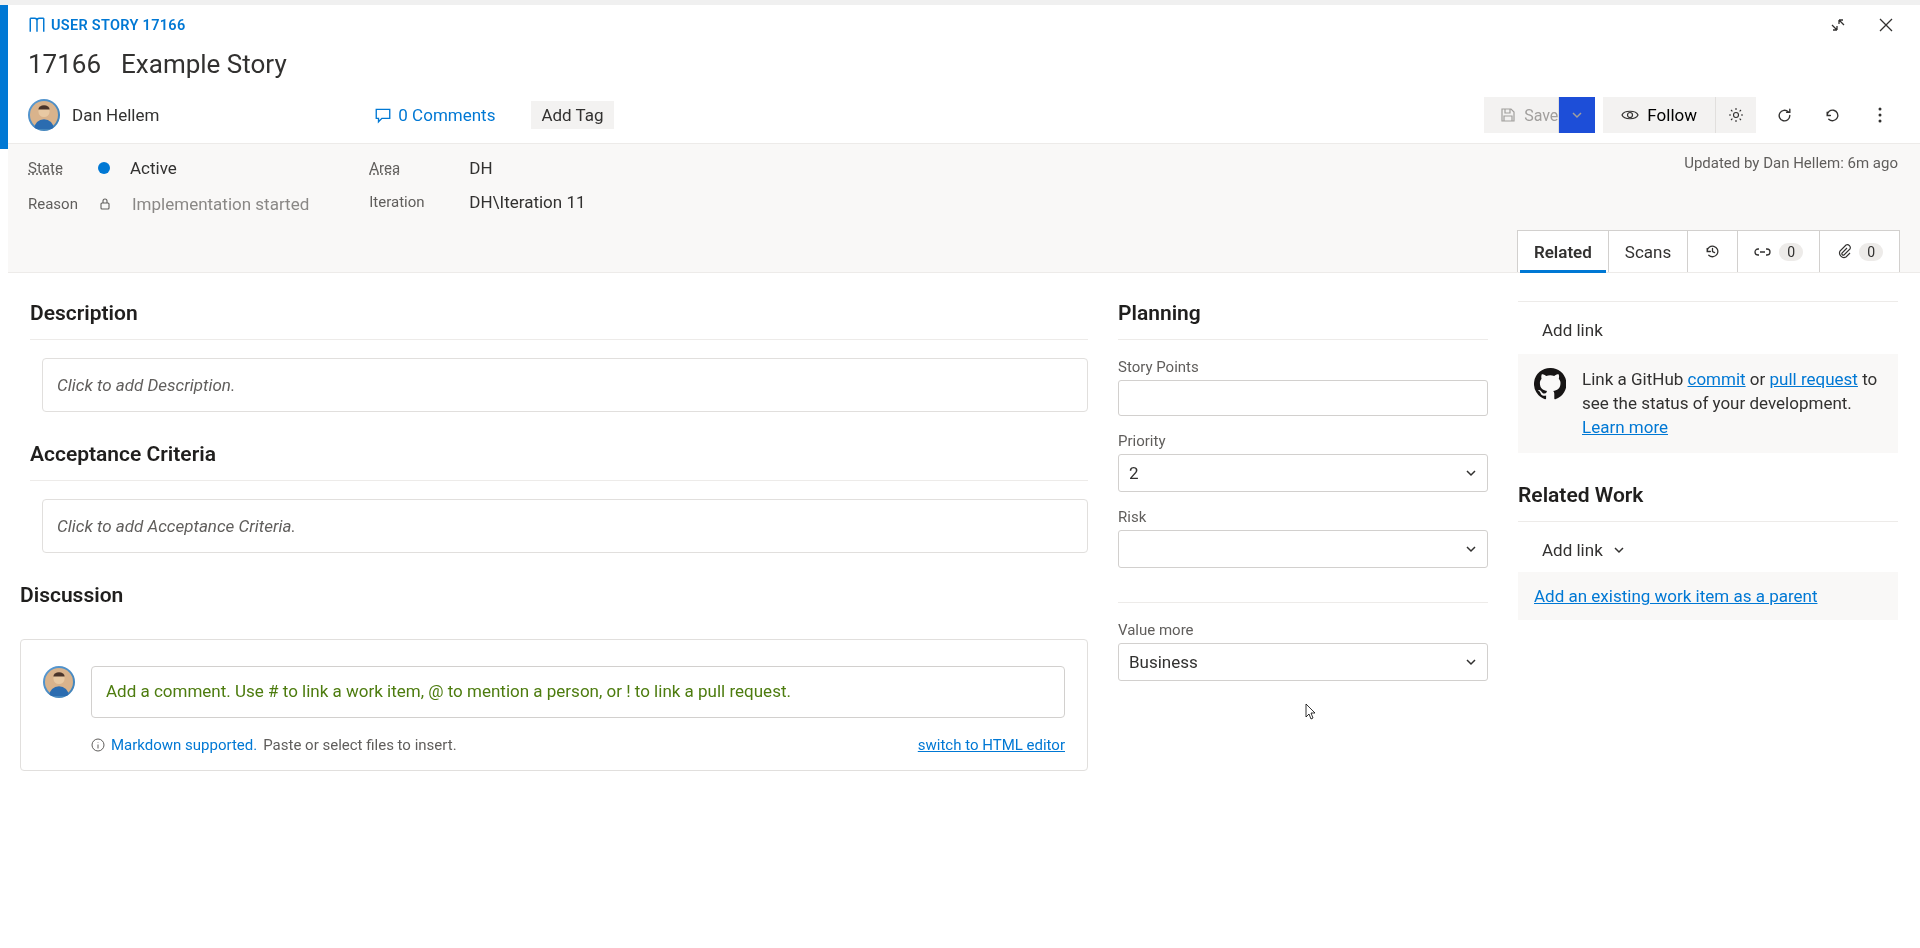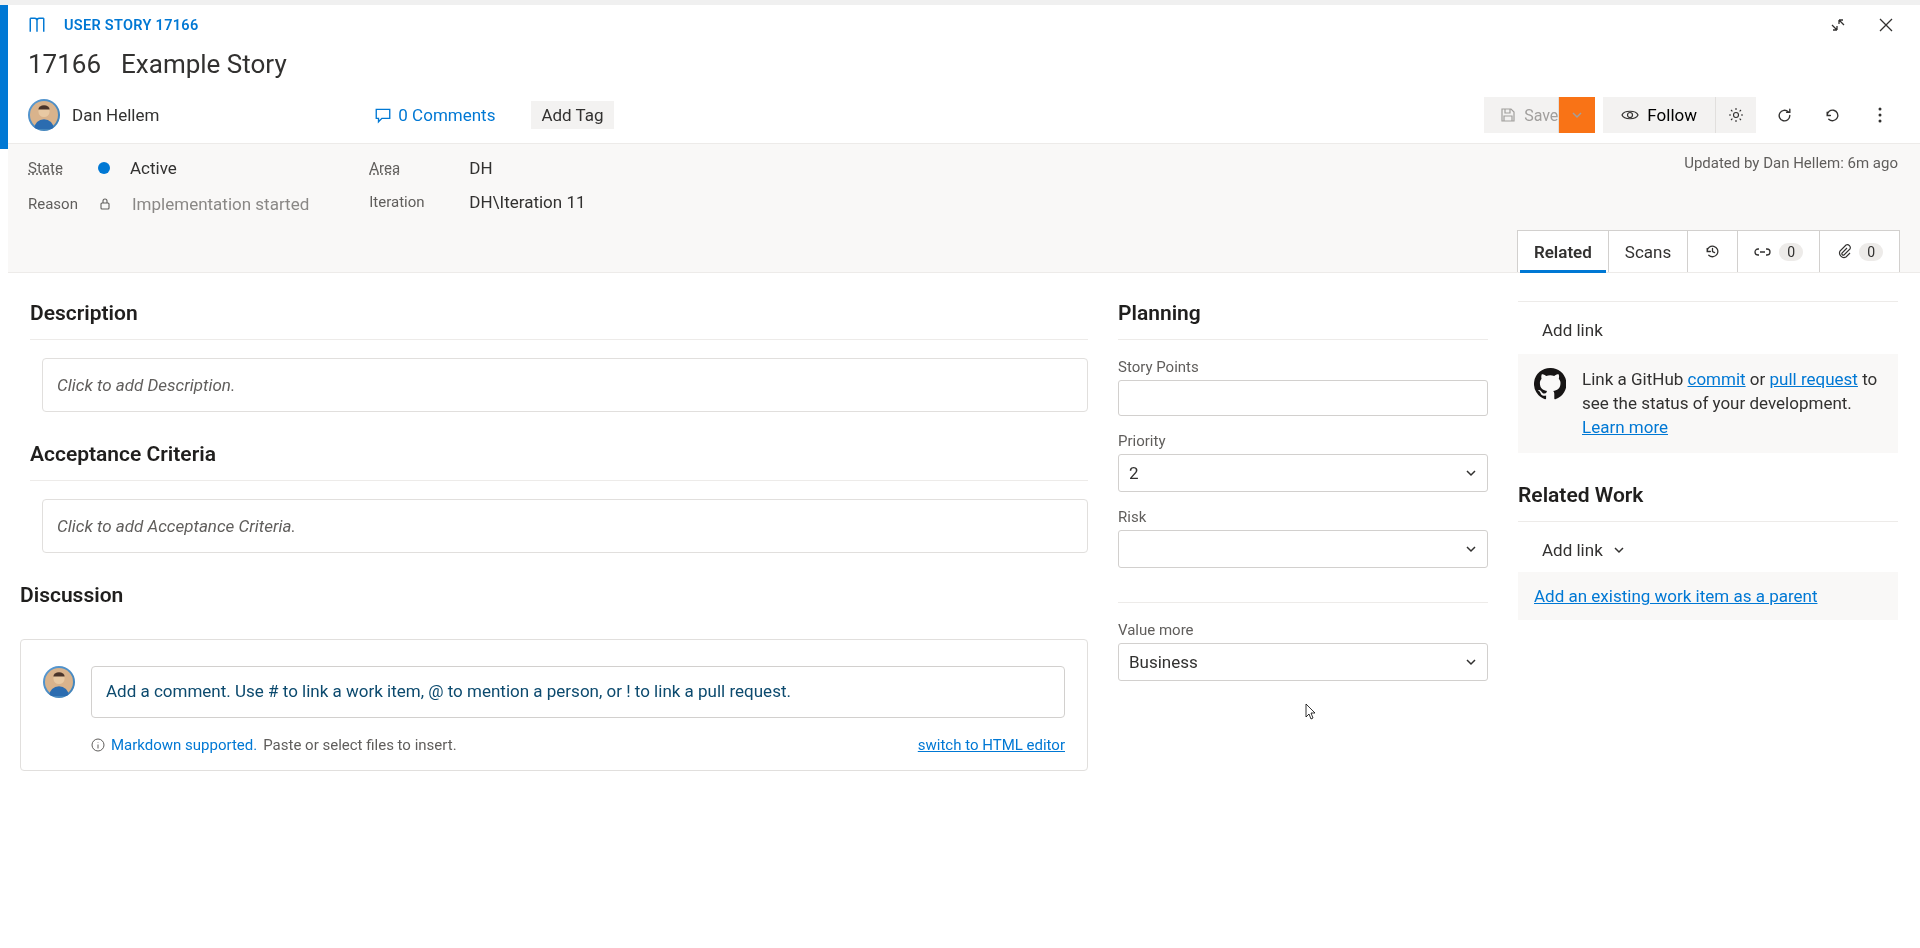--- a/index.html
+++ b/index.html
@@ -37,21 +37,21 @@
     .header-row {
       display: flex;
       align-items: center;
       justify-content: space-between;
       padding: 8px 20px 8px 20px;
       height: 40px;
     }
     .header-left {
       display: flex;
       align-items: center;
-      gap: 18px;
+      gap: 5px;
     }
     .book-icon {
       width: 18px;
       height: 18px;
     }
     .header-title {
       color: #0078d4;
       font-size: 14.5px;
       font-weight: 600;
       letter-spacing: 0.3px;
@@ -403,21 +403,21 @@
       overflow: hidden;
       flex-shrink: 0;
     }
     .avatar-small svg { width: 28px; height: 28px; }
     .comment-input {
       flex: 1;
       border: 1px solid #d2d0ce;
       border-radius: 4px;
       padding: 14px 14px;
       font-size: 17px;
-      color: #0c4a6e;
+      color: #4d7c0f;
       cursor: text;
       min-height: 52px;
     }
     .discussion-footer {
       display: flex;
       justify-content: space-between;
       align-items: center;
       margin-top: 18px;
       padding-left: 48px;
     }
@@ -546,21 +546,21 @@
       </div>
       <div class="comments-link">
         <svg width="18" height="18" viewBox="0 0 16 16" fill="none" stroke="#0078d4" stroke-width="1.2">
           <path d="M2 3 h12 v8 h-7 l-3 3 v-3 h-2 z"></path>
         </svg>
         <span>0 Comments</span>
       </div>
       <span class="add-tag">Add Tag</span>
 
       <div class="toolbar-right">
-        <div style="display:flex; background:#f97316; height:36px;">
+        <div style="display:flex; background:#1d4ed8; height:36px;">
           <button class="toolbar-btn disabled split">
             <svg width="16" height="16" viewBox="0 0 16 16" fill="none" stroke="#a19f9d" stroke-width="1.2">
               <path d="M2 2 h9 l3 3 v9 h-12 z M5 2 v4 h5 v-4 M4 14 v-5 h8 v5"></path>
             </svg>
             <span>Save</span>
           </button>
           <div class="split-caret">
             <svg width="12" height="12" viewBox="0 0 12 12" fill="none" stroke="#a19f9d" stroke-width="1.5">
               <path d="M2 4 l4 4 l4 -4"></path>
             </svg>

